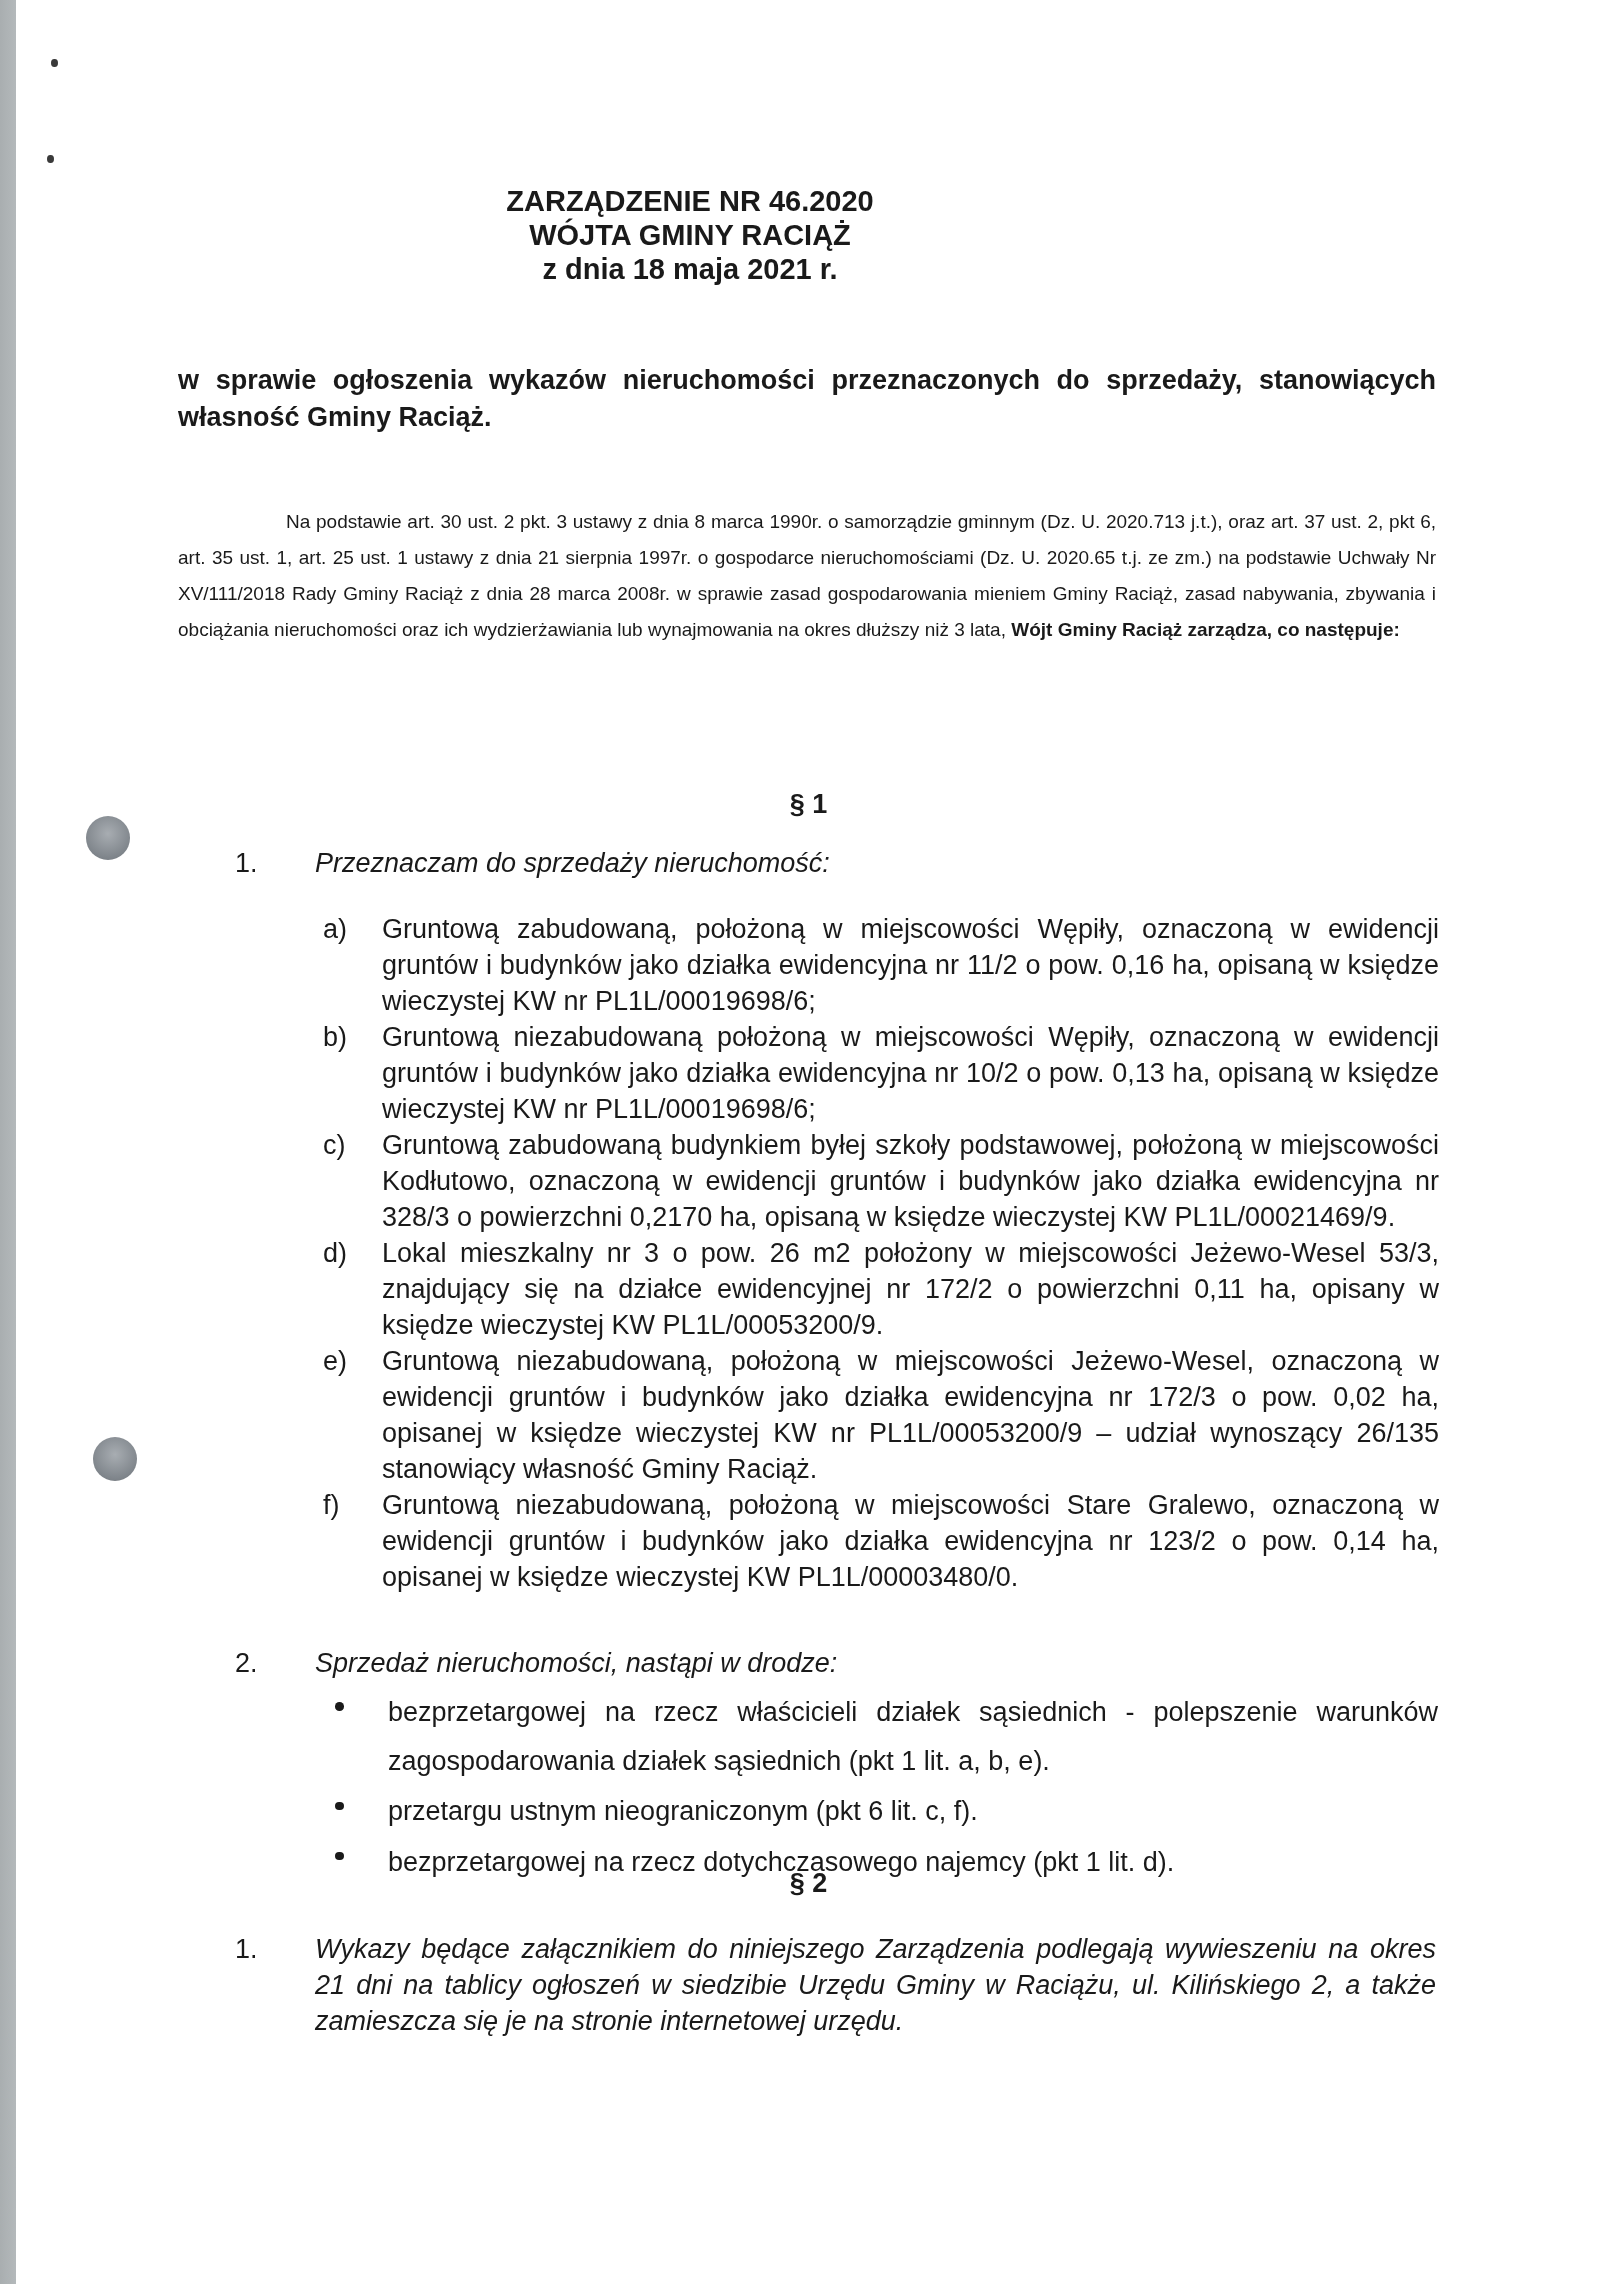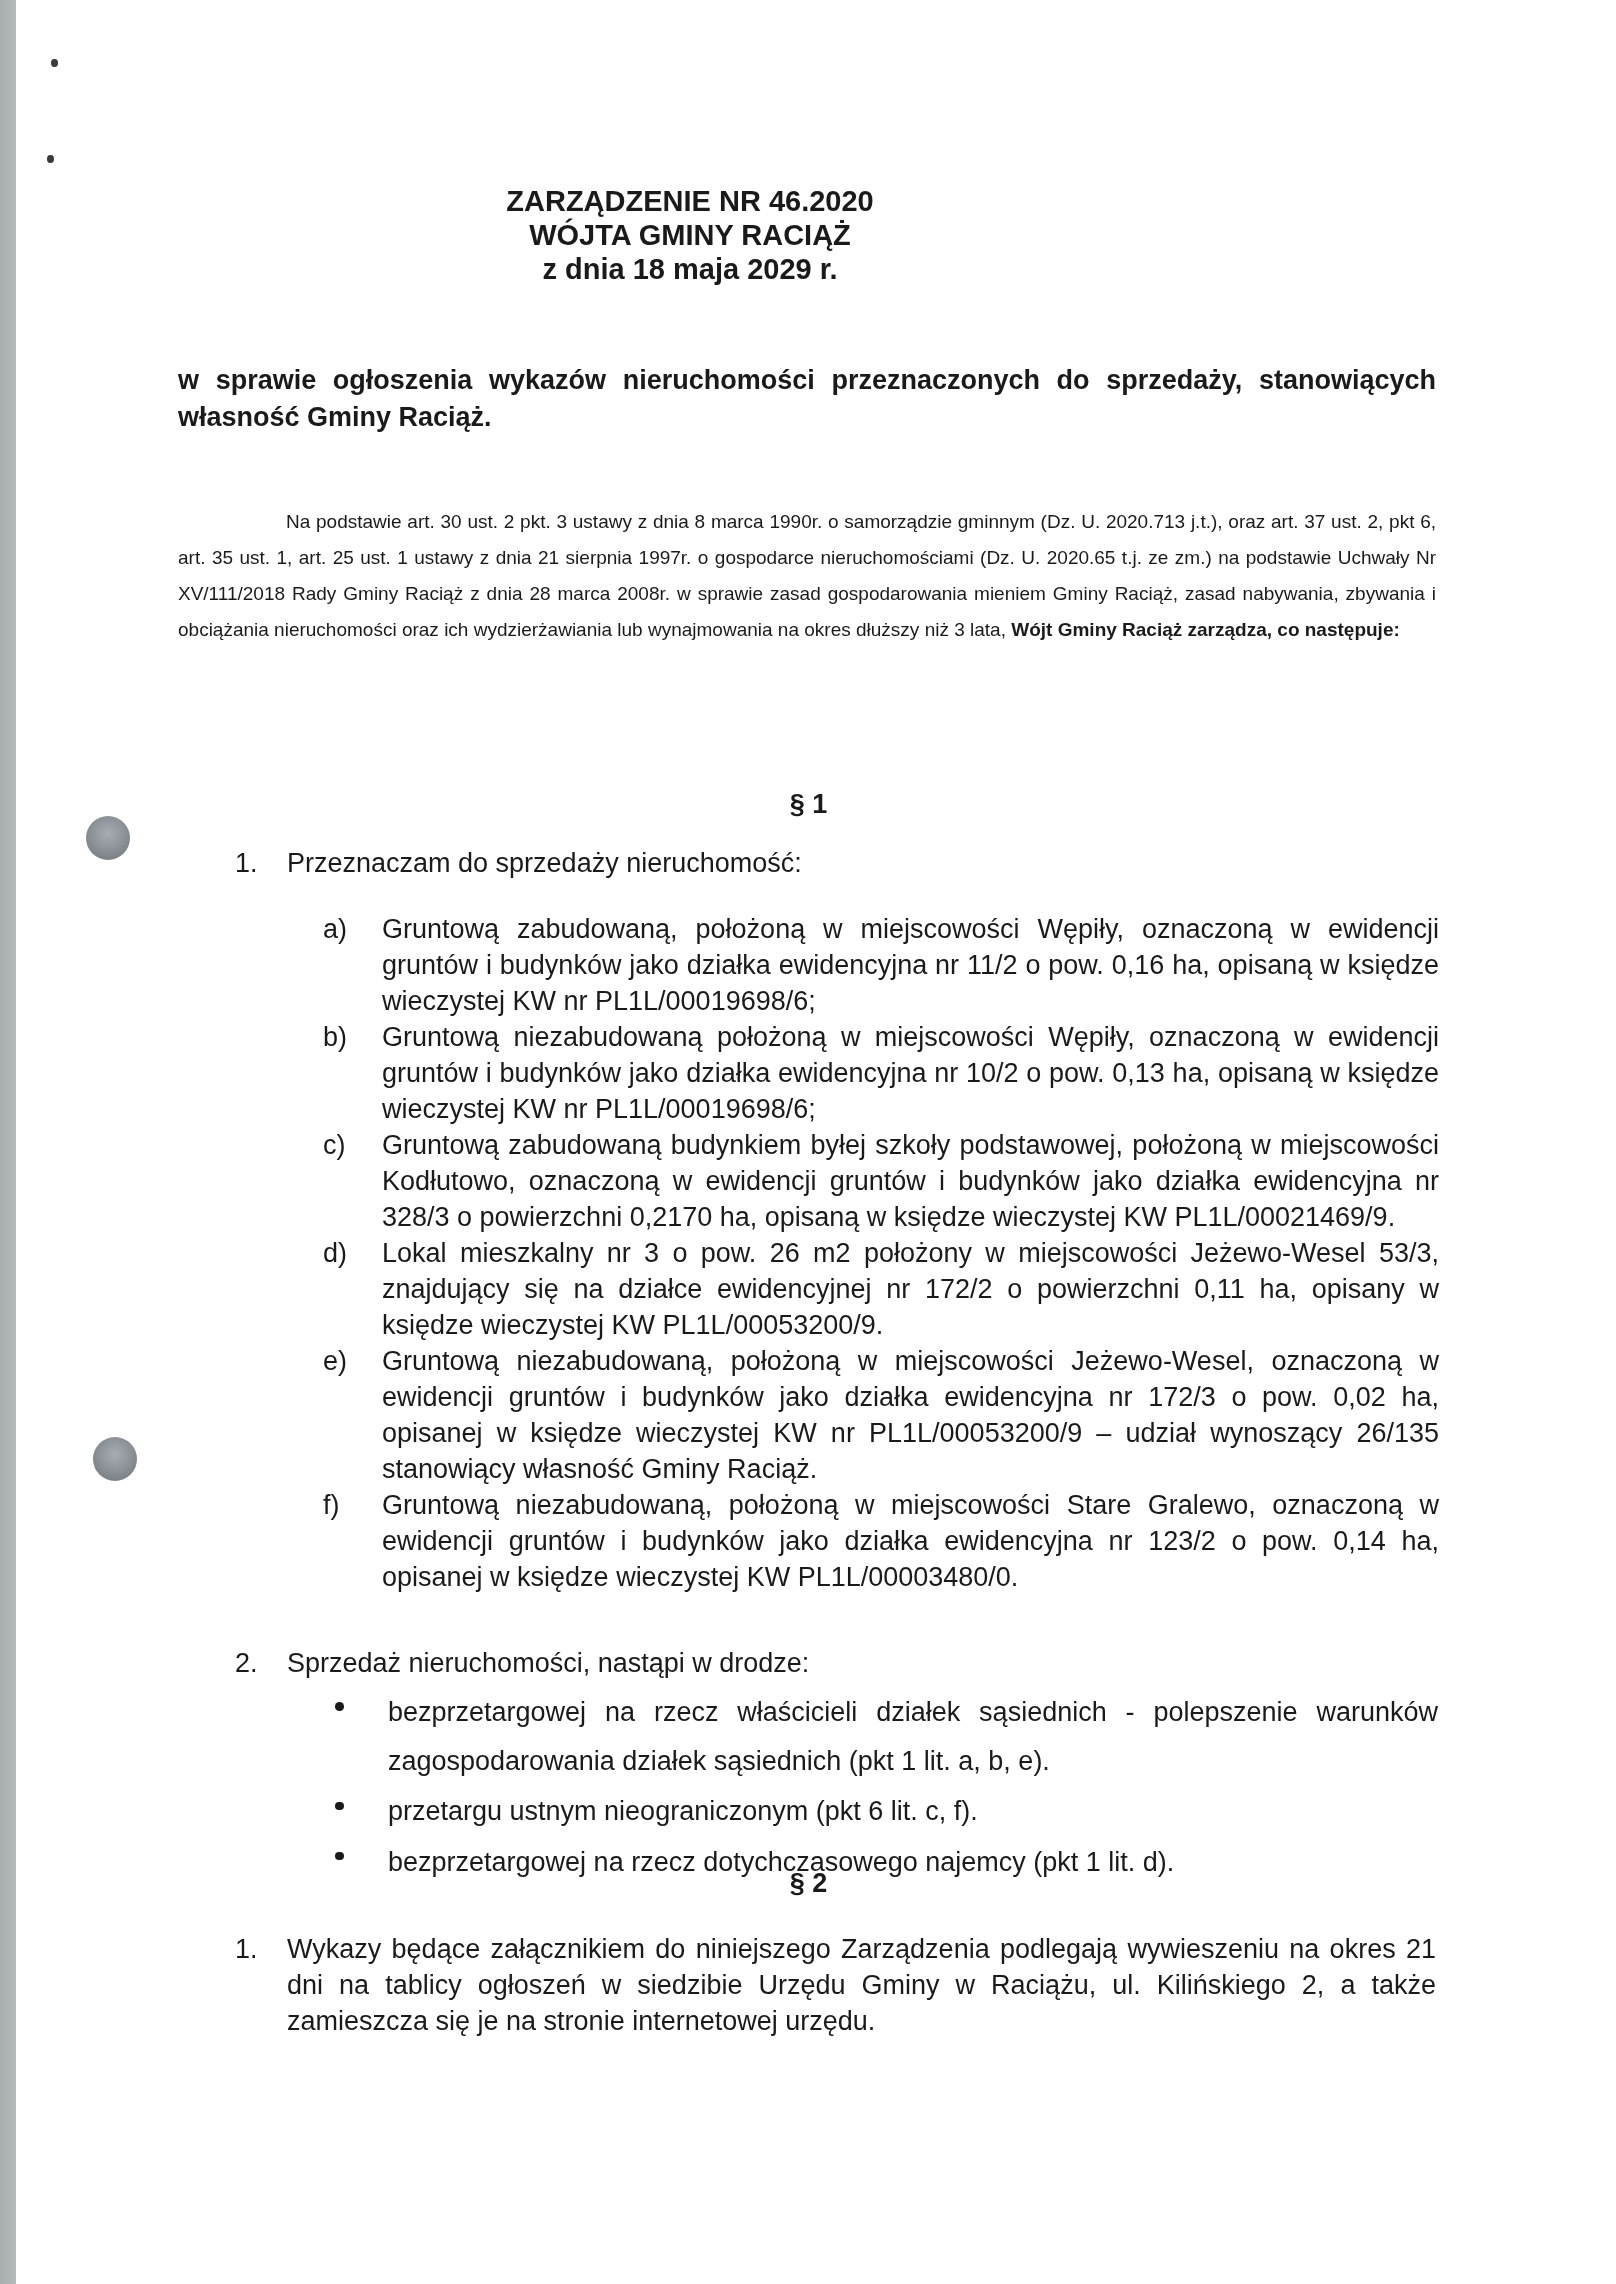--- a/index.html
+++ b/index.html
@@ -34,21 +34,21 @@
   .para b { font-weight: bold; }
   .section-mark {
     position: absolute; left: 0; width: 1617px; text-align: center;
     font-size: 27px; font-weight: bold;
   }
   .numbered {
     position: absolute; left: 235px; width: 1201px;
     font-size: 27px; line-height: 36px;
   }
   .numbered .num { position: absolute; left: 0; }
-  .numbered .text { margin-left: 52px; text-align: justify; }
+  .numbered .text { margin-left: 80px; text-align: justify; font-style: italic; }
   .sub-list {
     position: absolute; left: 323px; width: 1116px; top: 911px;
     font-size: 27px; line-height: 36px;
   }
   .sub-item { position: relative; padding-left: 59px; text-align: justify; margin: 0; }
   .sub-item .letter { position: absolute; left: 0; top: 0; }
   .bullets {
     position: absolute; left: 326px; width: 1112px; top: 1688px;
     font-size: 27px; line-height: 49px;
   }
@@ -63,21 +63,21 @@
 
 <div class="scan-edge"></div>
 <div class="speck" style="left:51px;top:59px;"></div>
 <div class="speck" style="left:47px;top:155px;"></div>
 <div class="punch" style="left:86px;top:816px;"></div>
 <div class="punch" style="left:93px;top:1437px;"></div>
 
 <div class="title">
   <div>ZARZĄDZENIE NR 46.2020</div>
   <div>WÓJTA GMINY RACIĄŻ</div>
-  <div>z dnia 18 maja 2029 r.</div>
+  <div>z dnia 18 maja 2021 r.</div>
 </div>
 
 <div class="subject">w sprawie ogłoszenia wykazów nieruchomości przeznaczonych do sprzedaży, stanowiących własność Gminy Raciąż.</div>
 
 <div class="para">
   <span>Na podstawie art. 30 ust. 2 pkt. 3 ustawy z dnia 8 marca 1990r. o samorządzie gminnym (Dz. U. 2020.713 j.t.), oraz art. 37 ust. 2, pkt 6, art. 35 ust. 1, art. 25 ust. 1 ustawy z dnia 21 sierpnia 1997r. o gospodarce nieruchomościami (Dz. U. 2020.65 t.j. ze zm.) na podstawie Uchwały Nr XV/111/2018 Rady Gminy Raciąż z dnia 28 marca 2008r. w sprawie zasad gospodarowania mieniem Gminy Raciąż, zasad nabywania, zbywania i obciążania nieruchomości oraz ich wydzierżawiania lub wynajmowania na okres dłuższy niż 3 lata,</span>
   <b>Wójt Gminy Raciąż zarządza, co następuje:</b>
 </div>
 
 <div class="section-mark" style="top:789px;">§ 1</div>

